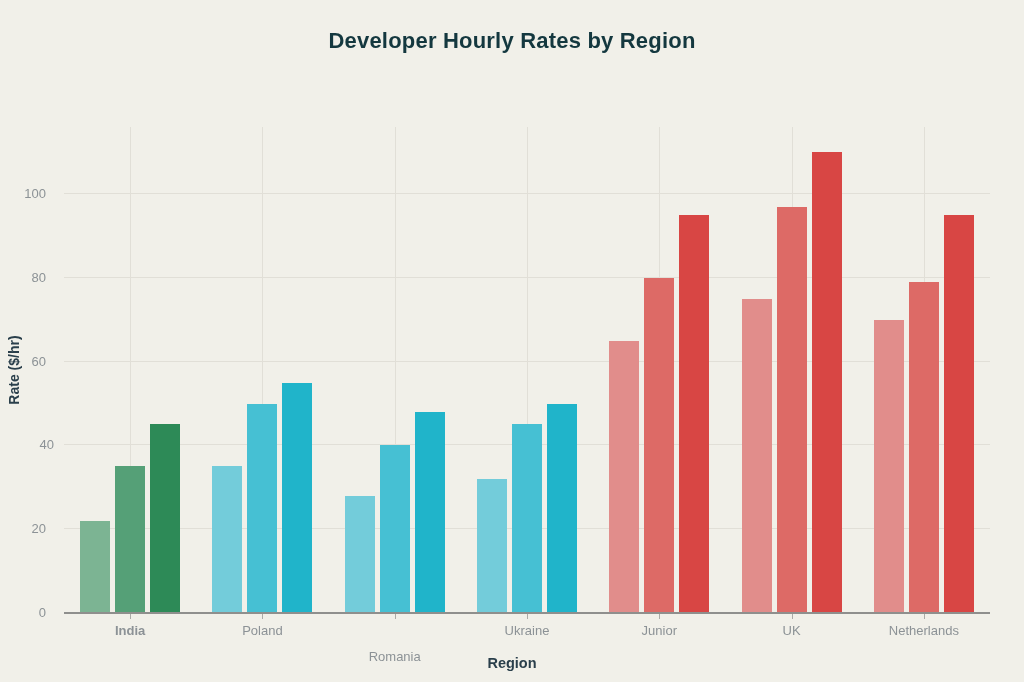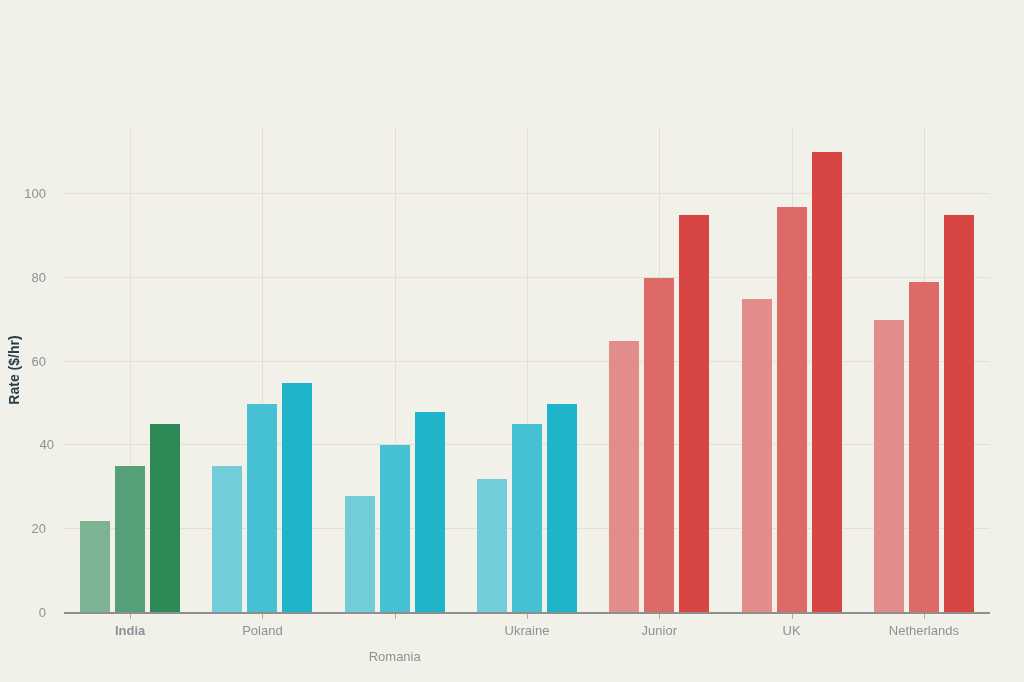--- a/index.html
+++ b/index.html
@@ -50,20 +50,21 @@
   }
   .xlabel {
     position: absolute; top: 655px; left: 0; width: 1024px; text-align: center;
     font-size: 14.5px; font-weight: 600; color: #2a3f4b;
   }
 </style>
 </head>
 <body>
 
 <div class="canvas">
+  <h1 class="title">Developer Hourly Rates by Region</h1>
   <div class="figure">
     <div class="ylabel">Rate ($/hr)</div>
     <div class="plot">
         <div class="hgrid" style="bottom: 83.7931px;"></div>
         <div class="hgrid" style="bottom: 167.586px;"></div>
         <div class="hgrid" style="bottom: 251.379px;"></div>
         <div class="hgrid" style="bottom: 335.172px;"></div>
         <div class="hgrid" style="bottom: 418.966px;"></div>
         <div class="vgrid" style="left: 66.1429px;"></div>
         <div class="group" style="left: 0px; width: 132.286px;">
@@ -102,20 +103,21 @@
           <div class="bar" style="height: 460.862px; background: rgb(216, 70, 68);"></div>
         </div>
         <div class="vgrid" style="left: 859.857px;"></div>
         <div class="group" style="left: 793.714px; width: 132.286px;">
           <div class="bar" style="height: 293.276px; background: rgb(225, 141, 139);"></div>
           <div class="bar" style="height: 330.983px; background: rgb(221, 106, 102);"></div>
           <div class="bar" style="height: 398.017px; background: rgb(216, 70, 68);"></div>
         </div>
         <div class="baseline"></div>
       </div>
+    <div class="xlabel">Region</div>
   <div class="ytick" style="top: 604px;">0</div>
       <div class="ytick" style="top: 520.207px;">20</div>
       <div class="ytick" style="top: 436.414px; padding-left: 8px;">40</div>
       <div class="ytick" style="top: 352.621px;">60</div>
       <div class="ytick" style="top: 268.828px;">80</div>
       <div class="ytick" style="top: 185.034px;">100</div>
       <div class="xtickmark" style="left: 130.143px; top: 614px;"></div>
       <div class="xtick" style="left: 64px; width: 132.286px; top: 623px; font-weight: bold;">India</div>
       <div class="xtickmark" style="left: 262.429px; top: 614px;"></div>
       <div class="xtick" style="left: 196.286px; width: 132.286px; top: 623px;">Poland</div>

